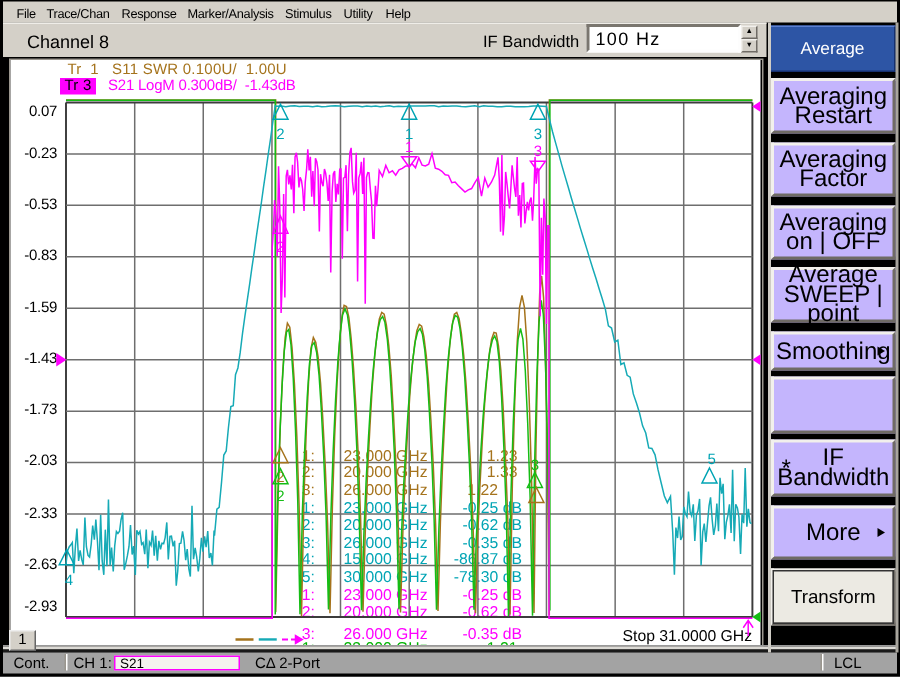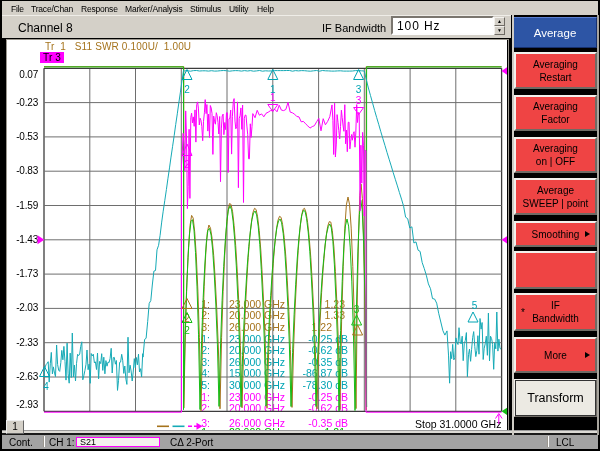--- a/index.html
+++ b/index.html
@@ -12,22 +12,22 @@
 #plot { left:7px; top:40px; width:500px; height:390px; background:#fff; overflow:hidden; }
 #plotborder { left:6px; top:39px; width:503px; height:392px; border:1px solid #9c9890; }
 .plotsvg { position:absolute; left:0; top:0; }
 .ylab { position:absolute; width:33px; left:5px; text-align:right; font-size:10px;
   color:#000; letter-spacing:-0.2px; }
 .leg { position:absolute; font-size:10px; white-space:pre; letter-spacing:0.15px; }
 .mrow { position:absolute; left:0; width:360px; font-size:10.5px; }
 .mn { position:absolute; right:150px; }
 .mf { position:absolute; left:229px; }
 .mv { position:absolute; right:12px; }
-.sbtn { position:absolute; left:514px; width:83px; background:#ef4444; color:#000;
-  border:2px solid; border-color:#f2f0ec #6f6b65 #6f6b65 #f2f0ec; font-size:10px;
+.sbtn { position:absolute; left:514px; width:83px; background:#c4b5fd; color:#000;
+  border:2px solid; border-color:#f2f0ec #6f6b65 #6f6b65 #f2f0ec; font-size:16px;
   text-align:center; display:flex; flex-direction:column; justify-content:center;
   line-height:13px; }
 .arrow { position:absolute; right:5px; top:50%; margin-top:-3.5px; width:0; height:0;
   border-left:5px solid #000; border-top:3.5px solid transparent;
   border-bottom:3.5px solid transparent; }
 #statusbar { left:2px; top:435px; width:596px; height:14px; background:#a3a3a3;
   font-size:10px; color:#000; }
 #statusbar span { position:absolute; top:2px; }
 </style></head>
 <body>
@@ -53,20 +53,21 @@
 <div class="abs" style="left:494px;top:26px;width:11px;height:8.5px;background:#d4d0c8;
   border:1px solid;border-color:#f2f0ec #6f6b65 #6f6b65 #f2f0ec;font-size:5px;
   text-align:center;line-height:6px">▼</div>
 <div class="abs" id="plotborder"></div>
 <div class="abs" style="left:6px;top:420px;width:18px;height:14px;background:#d4d0c8;
   border:1px solid #666;border-top-color:#eee;border-left-color:#eee;font-size:10px;
   text-align:center;line-height:12px;color:#000;z-index:5">1</div>
 <div class="abs" id="plot">
   <div class="leg" style="left:38px;top:0.5px;color:#a5731c">Tr  1   S11 SWR 0.100U/  1.00U</div>
   <div class="leg" style="left:33px;top:12px;color:#000;background:#ff00ff;padding:0 3px">Tr 3</div>
+  <div class="leg" style="left:65px;top:12px;letter-spacing:-0.15px;color:#ff00ff">S21 LogM 0.300dB/  -1.43dB</div>
   <div style="position:absolute;left:0;top:0;width:100%;height:100%">
     <div style="position:relative;left:-7px;top:-40px;width:600px;height:451px">
       <div class="ylab" style="top:68.5px">0.07</div>
         <div class="ylab" style="top:96.6px">-0.23</div>
         <div class="ylab" style="top:130.9px">-0.53</div>
         <div class="ylab" style="top:165.2px">-0.83</div>
         <div class="ylab" style="top:199.5px">-1.59</div>
         <div class="ylab" style="top:233.8px">-1.43</div>
         <div class="ylab" style="top:268.1px">-1.73</div>
         <div class="ylab" style="top:302.4px">-2.03</div>

